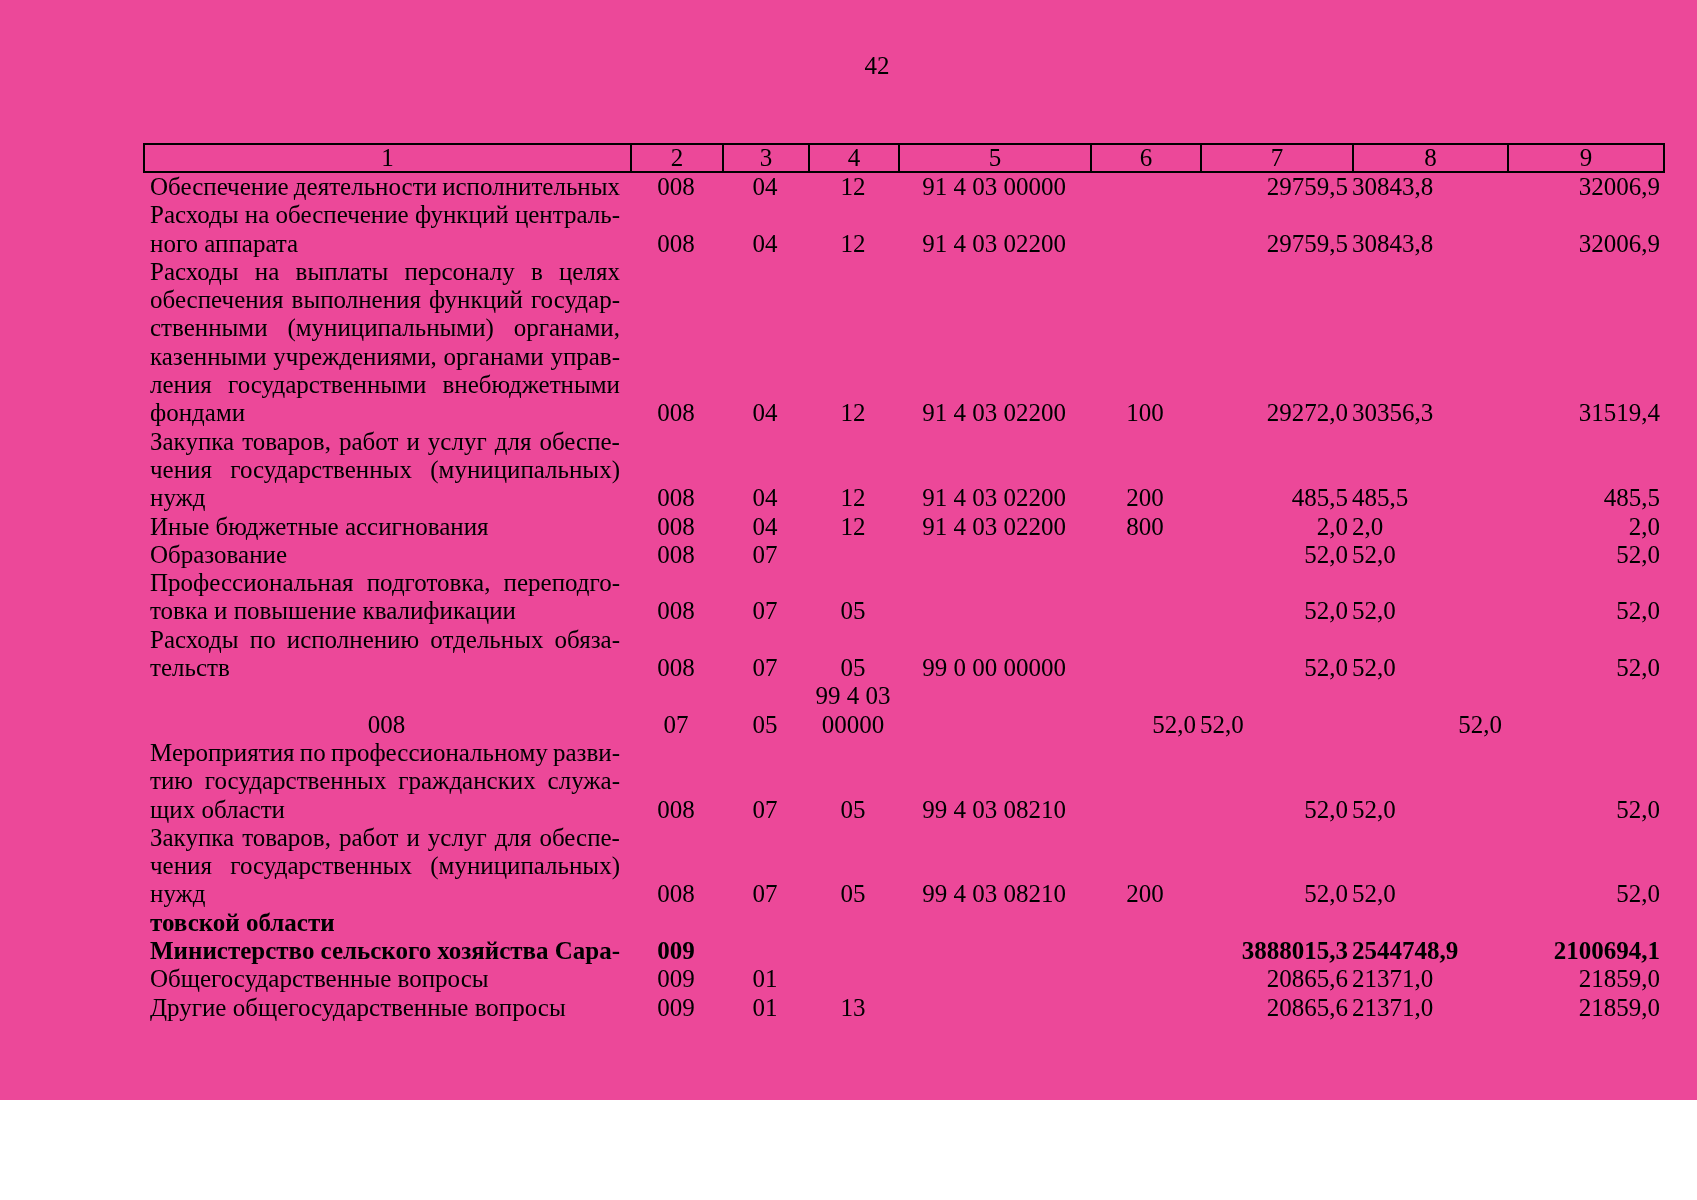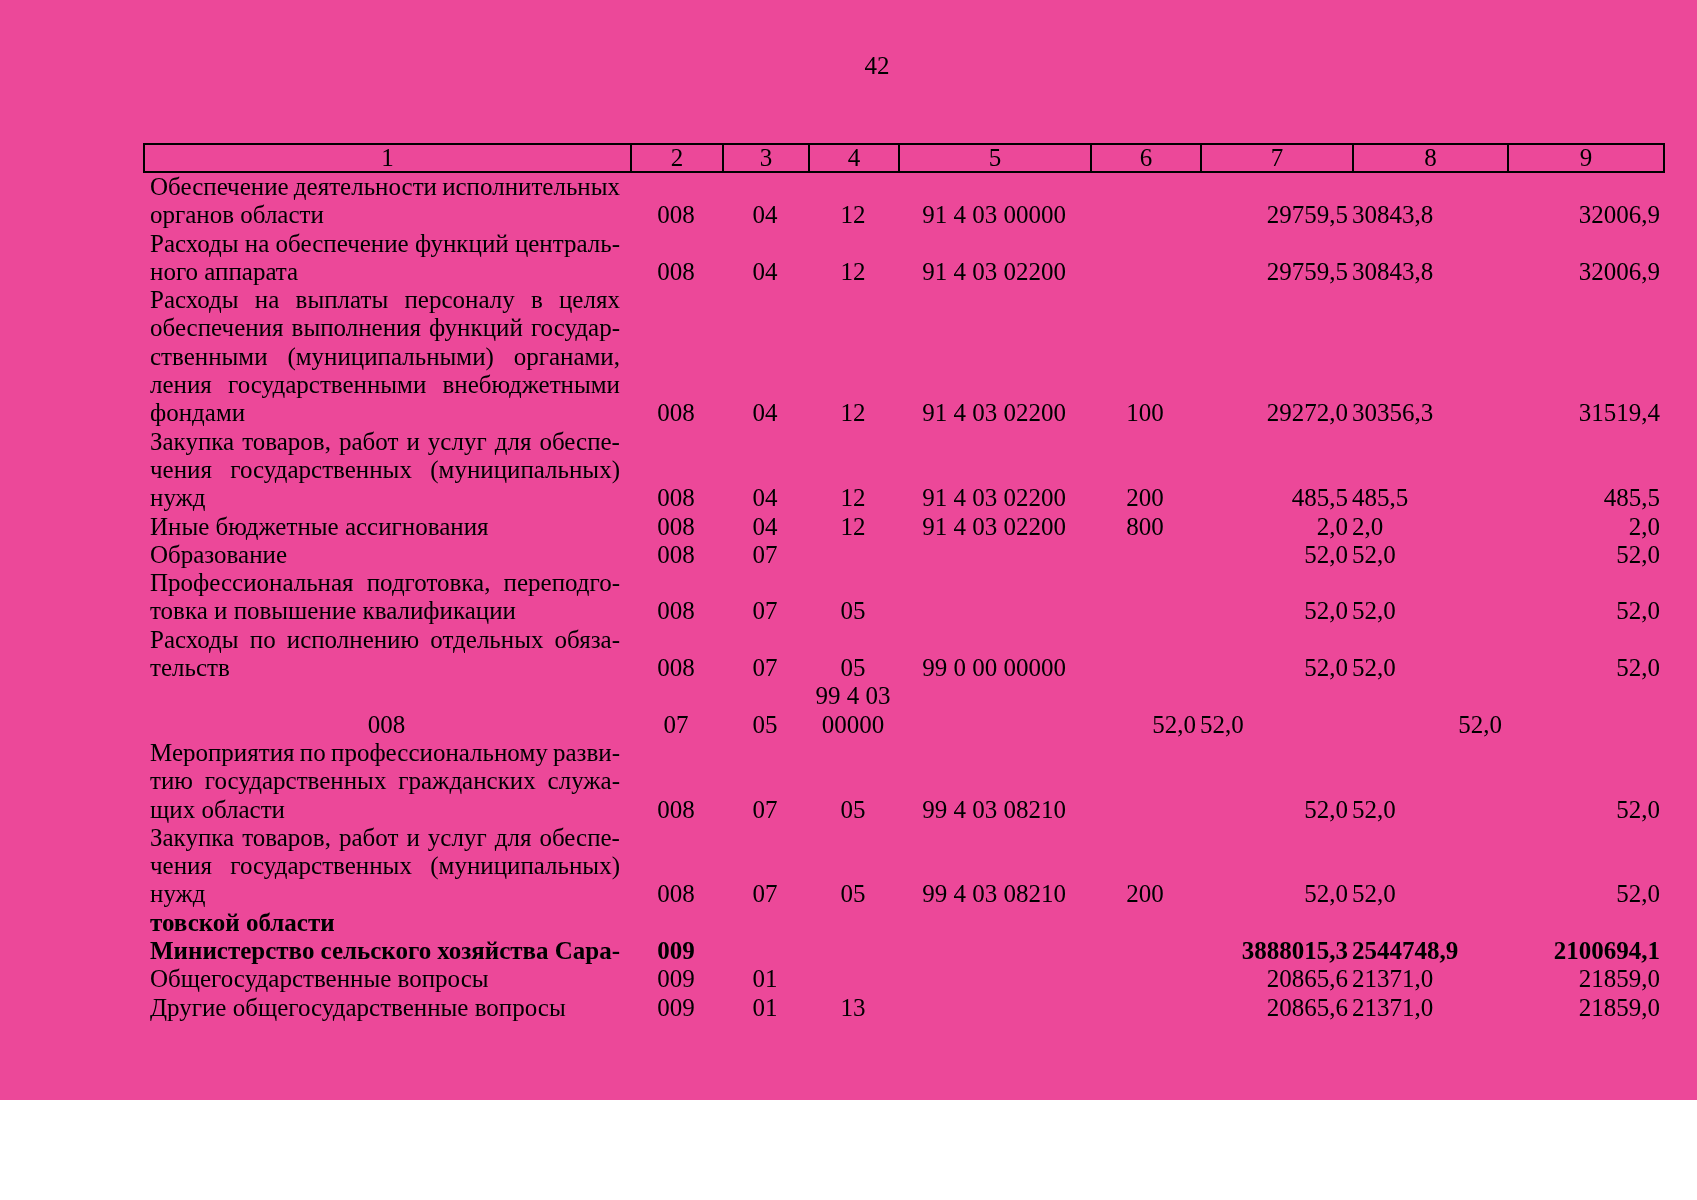--- a/index.html
+++ b/index.html
@@ -85,21 +85,20 @@
         <div class="hc">9</div>
       </div>
     <div class="tbody" id="tbody">
         <div class="row">
           <div class="c c1">
             <div class="line justify">
               <span>Обеспечение</span>
               <span>деятельности</span>
               <span>исполнительных</span>
             </div>
-            <div class="line last">органов области</div>
           </div>
           <div class="c c2">008</div>
           <div class="c c3">04</div>
           <div class="c c4">12</div>
           <div class="c c5">91 4 03 00000</div>
           <div class="c c6"></div>
           <div class="c c7">29759,5</div>
           <div class="c c8">30843,8</div>
           <div class="c c9">32006,9</div>
         </div>
@@ -136,20 +135,26 @@
             <div class="line justify">
               <span>обеспечения</span>
               <span>выполнения</span>
               <span>функций</span>
               <span>государ-</span>
             </div>
             <div class="line justify">
               <span>ственными</span>
               <span>(муниципальными)</span>
               <span>органами,</span>
+            </div>
+            <div class="line justify">
+              <span>казенными</span>
+              <span>учреждениями,</span>
+              <span>органами</span>
+              <span>управ-</span>
             </div>
             <div class="line justify">
               <span>ления</span>
               <span>государственными</span>
               <span>внебюджетными</span>
             </div>
             <div class="line last">фондами</div>
           </div>
           <div class="c c2">008</div>
           <div class="c c3">04</div>

